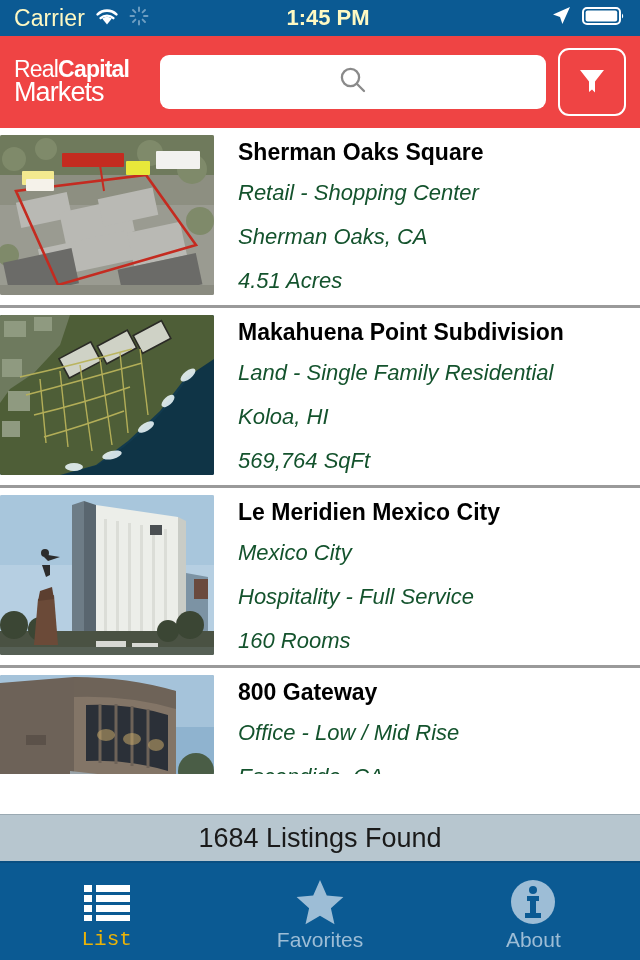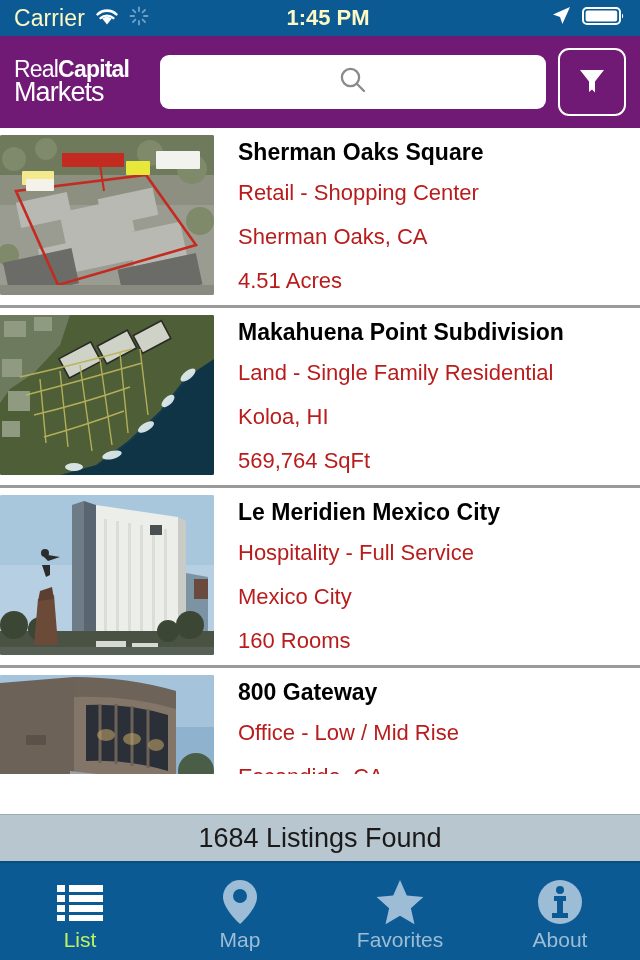--- a/index.html
+++ b/index.html
@@ -59,21 +59,21 @@
     display: flex;
     align-items: center;
     gap: 10px;
     position: relative;
     z-index: 2;
   }
 
   
   .header {
     flex: 0 0 92px;
-    background: #701a75;
+    background: #ef4444;
     display: flex;
     align-items: center;
     padding: 0 14px;
     box-sizing: border-box;
     gap: 12px;
   }
   .logo {
     width: 134px;
     flex: 0 0 134px;
     color: #ffffff;
@@ -162,24 +162,25 @@
   .row-title {
     font-size: 23px;
     font-weight: bold;
     color: #000000;
     line-height: 1;
     margin-bottom: 18px;
     white-space: nowrap;
   }
   .row-detail {
     font-size: 22px;
-    color: #b91c1c;
+    color: #14532d;
     line-height: 1;
     margin-bottom: 22px;
     white-space: nowrap;
+    font-style: italic;
   }
   .row-detail:last-child { margin-bottom: 0; }
 
   
   .count-bar {
     flex: 0 0 46px;
     background: #b7c6cf;
     color: #1a1a1a;
     font-size: 27px;
     display: flex;
@@ -214,21 +215,21 @@
     height: 46px;
     display: flex;
     align-items: center;
     justify-content: center;
   }
   .tab-label {
     font-size: 21px;
     line-height: 1;
     color: #9dbdd6;
   }
-  .tab.active .tab-label { color: #bef264; }
+  .tab.active .tab-label { color: #eab308; font-family: Liberation Mono, monospace; }
   .tab .tab-icon svg { fill: #9dbdd6; }
   .tab.active .tab-icon svg { fill: #ffffff; }
 </style>
 </head>
 <body>
 
 <div id="app">
 
   <div class="status-bar">
     <div class="status-left">
@@ -428,22 +429,22 @@
           <circle cx="45" cy="58" r="4" fill="#2c2c2c"></circle>
           <g fill="#d7d9d4">
             <rect x="96" y="146" width="30" height="6"></rect>
               <rect x="132" y="148" width="26" height="5"></rect>
           </g>
           <rect x="0" y="152" width="214" height="8" fill="#566055"></rect>
         </svg>
       </div>
       <div class="row-text">
         <div class="row-title">Le Meridien Mexico City</div>
+        <div class="row-detail">Mexico City</div>
         <div class="row-detail">Hospitality - Full Service</div>
-        <div class="row-detail">Mexico City</div>
         <div class="row-detail">160 Rooms</div>
       </div>
     </div>
 
     <div class="listing-row">
       <div class="thumb">
         <svg viewBox="0 0 214 160" preserveAspectRatio="none">
           <rect width="214" height="160" fill="#8fb3cf"></rect>
           <rect x="0" y="0" width="214" height="52" fill="#a5c3da"></rect>
           <path d="M0 8 L74 2 L74 160 L0 160 Z" fill="#6d6258"></path>
@@ -519,29 +520,20 @@
             <rect x="1" y="23" width="8" height="7"></rect>
               <rect x="13" y="23" width="34" height="7"></rect>
             <rect x="1" y="33" width="8" height="6"></rect>
               <rect x="13" y="33" width="34" height="6"></rect>
           </g>
         </svg>
       </div>
       <div class="tab-label">List</div>
     </div>
 
-    <div class="tab">
-      <div class="tab-icon">
-        <svg width="36" height="46" viewBox="0 0 36 46">
-          <path d="M18 1 C8.6 1 1 8.6 1 18 C1 30 18 45 18 45 C18 45 35 30 35 18 C35 8.6 27.4 1 18 1 Z"></path>
-          <circle cx="18" cy="17" r="7" fill="#0b5a93"></circle>
-        </svg>
-      </div>
-      <div class="tab-label">Map</div>
-    </div>
 
     <div class="tab">
       <div class="tab-icon">
         <svg width="48" height="46" viewBox="0 0 48 46">
           <path d="M24 1 L30.8 16.4 L47.4 18 L34.9 29.2 L38.5 45.2 L24 36.8 L9.5 45.2 L13.1 29.2 L0.6 18 L17.2 16.4 Z"></path>
         </svg>
       </div>
       <div class="tab-label">Favorites</div>
     </div>
 

